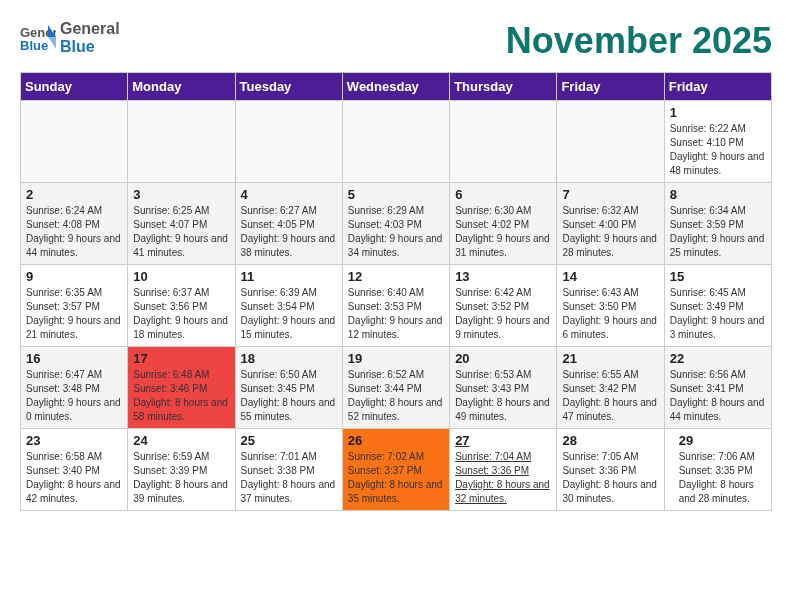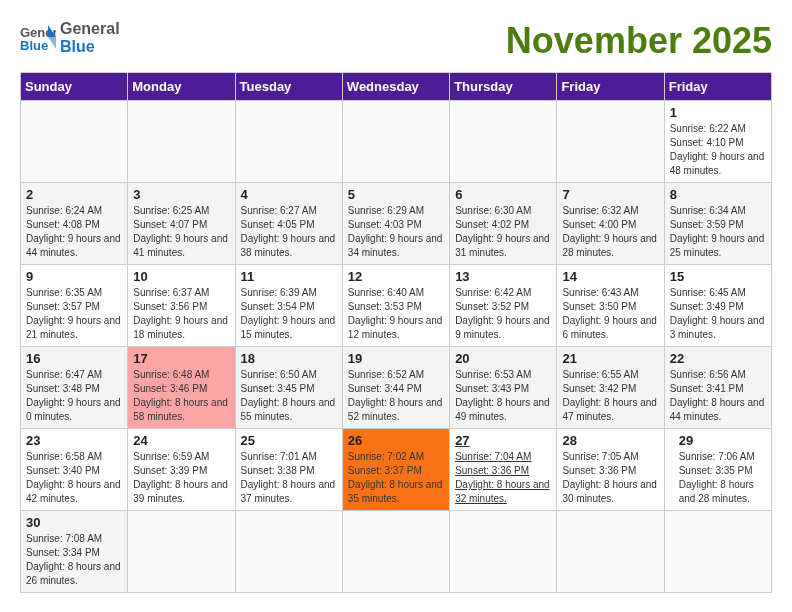--- a/index.html
+++ b/index.html
@@ -24,21 +24,21 @@
     .logo-icon {
       width: 36px;
       height: 30px;
     }
     .title-block {
       text-align: right;
     }
     .month-title {
       font-size: 36px;
       font-weight: bold;
-      color: #4d7c0f;
+      color: #0f766e;
     }
     .subtitle {
       font-size: 15px;
       color: #555;
     }
     .calendar {
       width: 100%;
       border-collapse: collapse;
       border: 1px solid #ccc;
     }
@@ -213,21 +213,21 @@
 Daylight: 9 hours and 3 minutes.</div>
         </td>
       </tr>
       <tr style="background: rgb(244, 244, 244);">
         <td style="background: rgb(244, 244, 244);">
           <span class="day-number">16</span>
           <div class="day-info">Sunrise: 6:47 AM
 Sunset: 3:48 PM
 Daylight: 9 hours and 0 minutes.</div>
         </td>
-        <td style="background: #fca5a5;">
+        <td style="background: #ef4444;">
           <span class="day-number">17</span>
           <div class="day-info">Sunrise: 6:48 AM
 Sunset: 3:46 PM
 Daylight: 8 hours and 58 minutes.</div>
         </td>
         <td style="background: rgb(244, 244, 244);">
           <span class="day-number">18</span>
           <div class="day-info">Sunrise: 6:50 AM
 Sunset: 3:45 PM
 Daylight: 8 hours and 55 minutes.</div>
@@ -294,28 +294,14 @@
 Sunset: 3:36 PM
 Daylight: 8 hours and 30 minutes.</div>
         </td>
         <td style="background: rgb(255, 255, 255); padding-left: 14px;">
           <span class="day-number">29</span>
           <div class="day-info">Sunrise: 7:06 AM
 Sunset: 3:35 PM
 Daylight: 8 hours and 28 minutes.</div>
         </td>
       </tr>
-      <tr style="background: rgb(244, 244, 244);">
-        <td style="background: rgb(244, 244, 244);">
-          <span class="day-number">30</span>
-          <div class="day-info">Sunrise: 7:08 AM
-Sunset: 3:34 PM
-Daylight: 8 hours and 26 minutes.</div>
-        </td>
-        <td class="empty-cell" style="background: rgb(249, 249, 249);"></td>
-        <td class="empty-cell" style="background: rgb(249, 249, 249);"></td>
-        <td class="empty-cell" style="background: rgb(249, 249, 249);"></td>
-        <td class="empty-cell" style="background: rgb(249, 249, 249);"></td>
-        <td class="empty-cell" style="background: rgb(249, 249, 249);"></td>
-        <td class="empty-cell" style="background: rgb(249, 249, 249);"></td>
-      </tr>
     </tbody>
 </table>
 
 </body></html>

